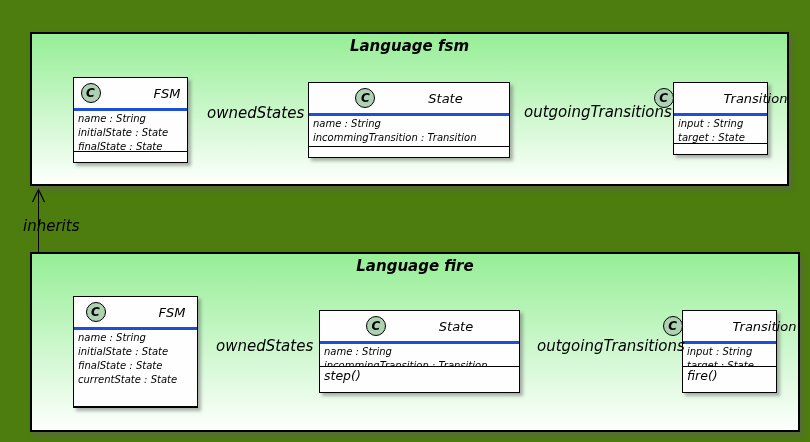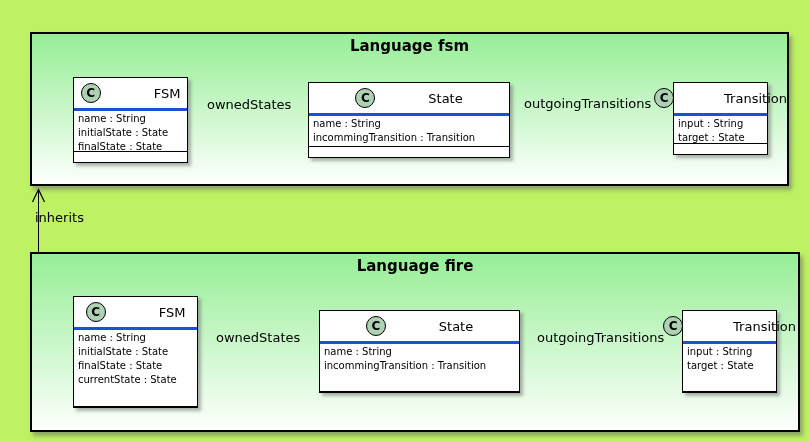--- a/index.html
+++ b/index.html
@@ -1,19 +1,20 @@
 <!DOCTYPE html>
 <html><head>
 <meta charset="utf-8">
 <style>
   html,body { margin:0; padding:0; background:#ffffff; }
   #canvas {
-    position:relative; width:810px; height:442px; background:#bef264;
+    position:relative; width:810px; height:442px; background:#4d7c0f;
     font-family:"DejaVu Sans", sans-serif; color:#000;
     overflow:hidden;
+    font-style:italic;
   }
   .package {
     position:absolute; box-sizing:border-box;
     border:2px solid #000;
     background:linear-gradient(180deg, #96ee96 0%, #fdfffd 100%);
     box-shadow:3px 4px 4px rgba(95,95,95,0.5);
   }
   .pkg-title {
     margin-top:3px; text-align:center;
     font-weight:bold; font-size:15px;
@@ -36,21 +37,21 @@
   .c-name { font-size:13px; white-space:nowrap;margin-left:48px; }
   .c-attrs {
     flex:1 1 auto; border-top:3px solid #1d4ed8; border-bottom:1px solid #000;
     padding:1px 4px; font-size:10px; line-height:14px; white-space:nowrap; overflow:hidden;
   }
   .c-methods {
     padding:2px 4px; font-size:12.5px; line-height:14px; white-space:nowrap; overflow:hidden;
   }
   .m-empty { flex:0 0 10px; padding:0 4px; }
   .m-one   { flex:0 0 21px; }
-  .rel-label { position:absolute; font-size:13px; white-space:nowrap; }
+  .rel-label { position:absolute; font-size:15px; white-space:nowrap;margin-top:7px; }
   #connectors { position:absolute; left:0; top:0; pointer-events:none; }
 </style>
 </head>
 <body>
 
 <div id="canvas">
 
   <svg id="connectors" width="810" height="442">
 
     <line x1="203" y1="119" x2="308" y2="119" stroke="#000" stroke-width="1"></line>
@@ -106,21 +107,21 @@
     <div class="c-attrs">
       <div>input : String</div>
       <div>target : State</div>
     </div>
     <div class="c-methods m-empty"></div>
   </div>
 
   <div class="rel-label" style="left:207px;top:97px">ownedStates</div>
   <div class="rel-label" style="left:524px;top:96px">outgoingTransitions</div>
 
-  <div class="rel-label" style="left:35px;top:210px">inherits</div>
+  <div class="rel-label" style="left:23px;top:210px">inherits</div>
 
   <div class="package" style="left:30px;top:252px;width:770px;height:180px">
     <div class="pkg-title">Language fire</div>
   </div>
 
   <div class="uml-class" style="left:73px;top:296px;width:125px;height:112px">
     <div class="c-title">
       <span class="c-circle">C</span>
       <span class="c-name">FSM</span>
     </div>
@@ -134,29 +135,35 @@
 
   <div class="uml-class" style="left:319px;top:310px;width:201px;height:83px">
     <div class="c-title">
       <span class="c-circle">C</span>
       <span class="c-name">State</span>
     </div>
     <div class="c-attrs">
       <div>name : String</div>
       <div>incommingTransition : Transition</div>
     </div>
+    <div class="c-methods m-one">
+      <div>step()</div>
+    </div>
   </div>
 
   <div class="uml-class" style="left:682px;top:310px;width:95px;height:83px">
     <div class="c-title" style="gap:2px">
       <span class="c-circle">C</span>
       <span class="c-name">Transition</span>
     </div>
     <div class="c-attrs">
       <div>input : String</div>
       <div>target : State</div>
     </div>
+    <div class="c-methods m-one">
+      <div>fire()</div>
+    </div>
   </div>
 
   <div class="rel-label" style="left:216px;top:330px">ownedStates</div>
   <div class="rel-label" style="left:537px;top:330px">outgoingTransitions</div>
 
 </div>
 
 </body></html>

